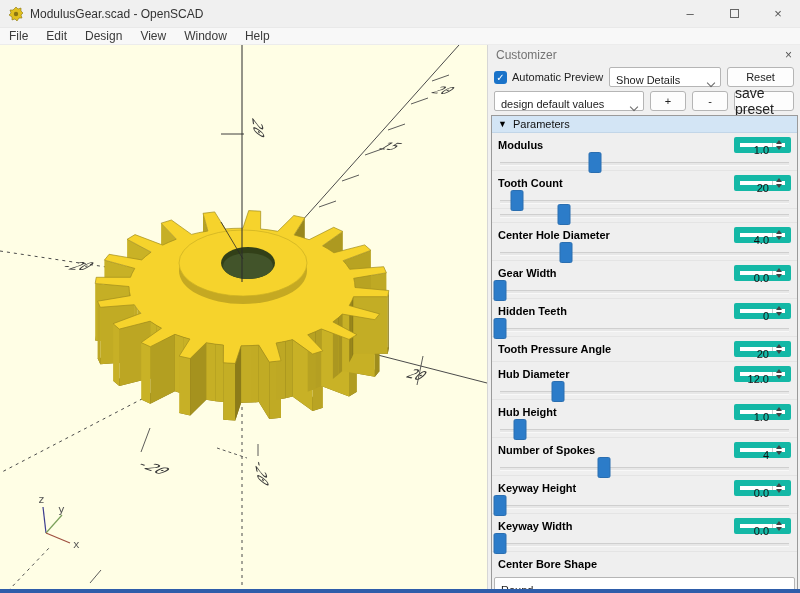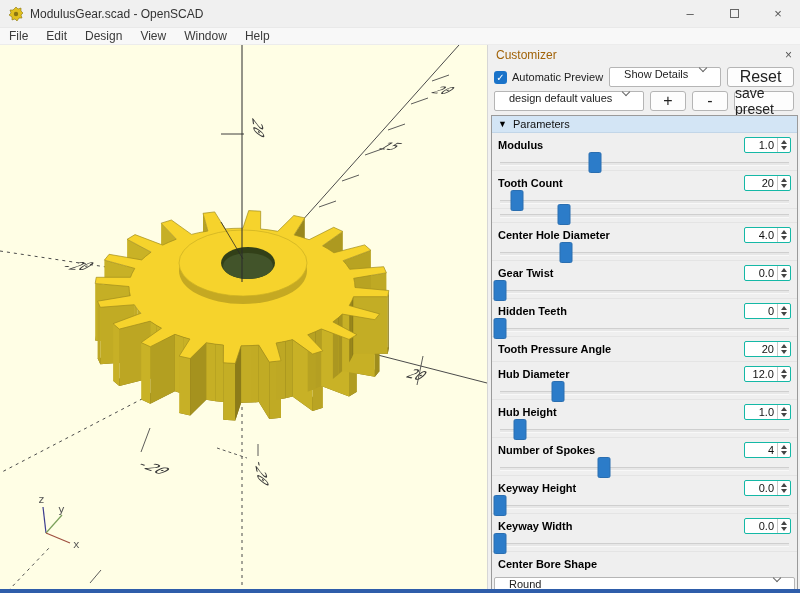--- a/index.html
+++ b/index.html
@@ -23,52 +23,52 @@
   .menu-item { font-size:12px; color:#3a3a3a; padding:0 9px; }
 
   
   #viewport { position:absolute; left:0; top:45px; width:487px; height:548px; }
   #vp-svg { display:block; }
 
   
   .customizer { position:absolute; left:487px; top:45px; width:313px; height:548px;
     background:#f0f0f0; border-left:1px solid #d6d6d6; }
   .cust-header { height:20px; display:flex; align-items:center; padding:0 8px; }
-  .cust-title { font-size:12px; color:#a16207; }
+  .cust-title { font-size:12px; color:#737373; }
   .cust-close { margin-left:auto; font-size:12px; color:#555; }
 
   .cust-row { display:flex; align-items:center; padding:2px 6px; gap:6px; }
   .checkbox-wrap { display:flex; align-items:center; gap:5px; }
   .checkbox { width:13px; height:13px; background:#1a73c9; border-radius:3px; color:#fff;
     font-size:10px; line-height:13px; text-align:center; }
   .checkbox-label { font-size:11px; color:#222; white-space:nowrap; }
   .combo { background:#fff; border:1px solid #b5b5b5; border-radius:2px; height:20px;
-    display:flex; align-items:flex-start; padding:0 14px; font-size:11px; color:#222; }
+    display:flex; align-items:flex-end; padding:0 6px; font-size:11px; color:#222; }
   .combo .combo-val { flex:1; white-space:nowrap; overflow:hidden; }
   .chev { width:6px; height:6px; border-right:1px solid #666; border-bottom:1px solid #666;
     transform:rotate(45deg); margin-left:6px; margin-top:-3px; flex:none; }
   .btn { background:#fdfdfd; border:1px solid #b5b5b5; border-radius:3px; height:20px;
-    font-size:16px; color:#222; display:flex; align-items:center; justify-content:center; }
+    font-size:11px; color:#222; display:flex; align-items:center; justify-content:center; }
   #combo-details { width:112px; }
   #btn-reset { flex:1; }
   #combo-preset { width:150px; }
   .btn-small { width:36px; }
   #btn-save-preset { flex:1; font-size:14px; }
 
   .scrollarea { position:absolute; left:3px; right:2px; top:70px; bottom:0;
     border:1px solid #9a9a9a; background:#efefef; overflow:hidden; }
   .param-header { height:17px; background:#d3e5f5; display:flex; align-items:center;
     padding:0 6px; gap:6px; border-bottom:1px solid #c2d6e8; }
   .param-header .tri { font-size:9px; color:#000; }
   .param-header .ph-label { font-size:11px; color:#111; }
 
   .param { border-bottom:1px solid #e4e4e4; position:relative; }
   .param-top { height:20px; display:flex; align-items:center; padding:12px 6px; }
   .param-label { font-size:11px; font-weight:bold; color:#000; }
-  .spinbox { margin-left:auto; display:flex; height:16px; border:1px solid #14b8a6;
+  .spinbox { margin-left:auto; display:flex; height:16px; border:6px solid #14b8a6;
     background:#fff; border-radius:2px; }
   .spin-value { width:32px; font-size:11px; color:#111; text-align:right; padding:1px 3px 0 0; }
   .spin-arrows { width:13px; border-left:1px solid #c9c9c9; display:flex; flex-direction:column;
     align-items:center; justify-content:center; gap:2px; }
   .arr-up { width:0; height:0; border-left:3px solid transparent; border-right:3px solid transparent;
     border-bottom:4px solid #444; }
   .arr-dn { width:0; height:0; border-left:3px solid transparent; border-right:3px solid transparent;
     border-top:4px solid #444; }
   .param-slider { height:13px; position:relative; }
   .trackzone { position:relative; margin:0 8px; height:100%; }
@@ -321,21 +321,21 @@
     </div>
     <div class="param-slider">
       <div class="trackzone">
         <div class="track"></div>
         <div class="handle" style="left: 23%; background: rgb(44, 124, 201);"></div>
       </div>
     </div>
   </div>
           <div class="param">
     <div class="param-top">
-      <span class="param-label">Gear Twist</span>
+      <span class="param-label">Gear Width</span>
       <span class="spinbox">
         <span class="spin-value">0.0</span>
         <span class="spin-arrows">
           <span class="arr-up"></span>
           <span class="arr-dn"></span>
         </span>
       </span>
     </div>
     <div class="param-slider">
       <div class="trackzone">

